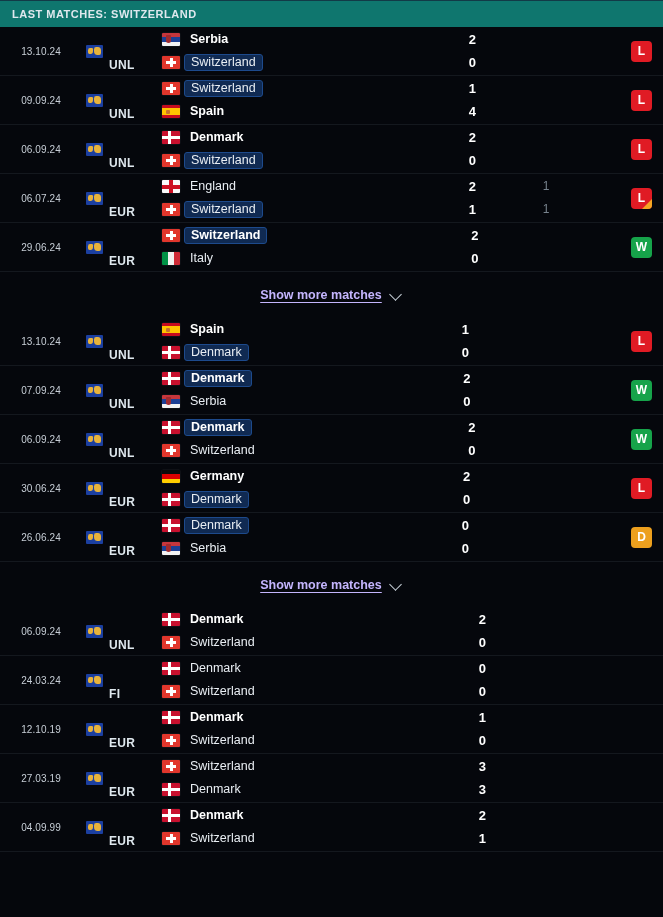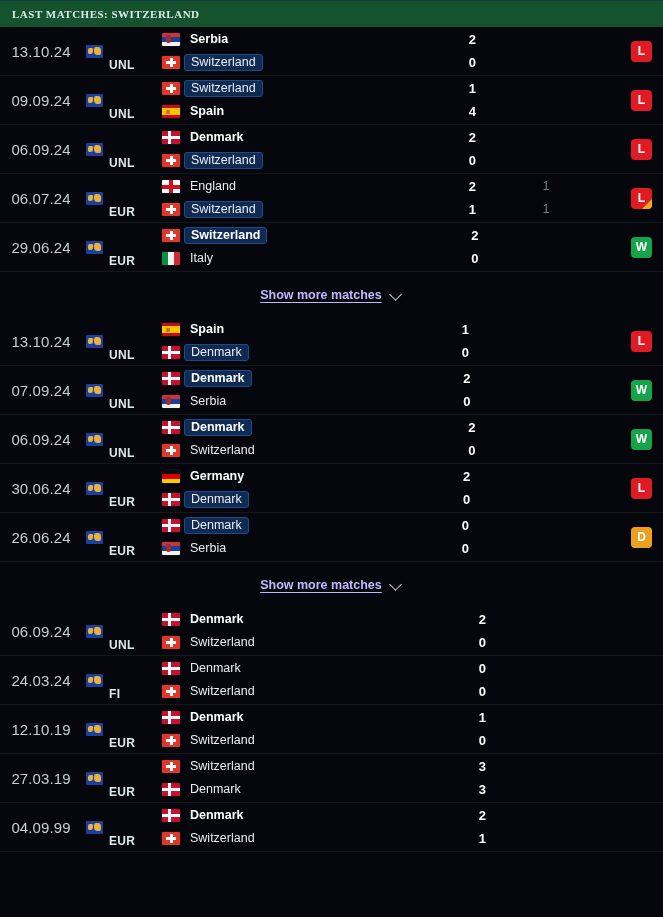--- a/index.html
+++ b/index.html
@@ -15,26 +15,25 @@
     width: 663px;
     min-height: 917px;
     background: #05070c;
     position: relative;
     overflow: hidden;
   }
 
   
   .sec-header {
     height: 27px;
-    background: #14532d;
+    background: #0f766e;
     display: flex;
     align-items: center;
     padding: 0 0 0 12px;
     border-top: 1px solid #123a47;
-    font-family: Liberation Serif, serif;
   }
   .sec-header-title {
     font-size: 11px;
     font-weight: bold;
     letter-spacing: 0.5px;
     color: #dfe8ee;
     text-transform: uppercase;
   }
 
   
@@ -47,21 +46,21 @@
     align-items: center;
     border-bottom: 1px solid #14181e;
     background: #05070c;
   }
   .match-row.h2h { height: 49px; }
 
   .col-date {
     width: 82px;
     flex: 0 0 82px;
     text-align: center;
-    font-size: 15px;
+    font-size: 10px;
     color: #c7ced6;
     letter-spacing: 0.1px;
   }
 
   .col-comp {
     width: 76px;
     flex: 0 0 76px;
     display: flex;
     align-items: center;
     gap: 6px;

